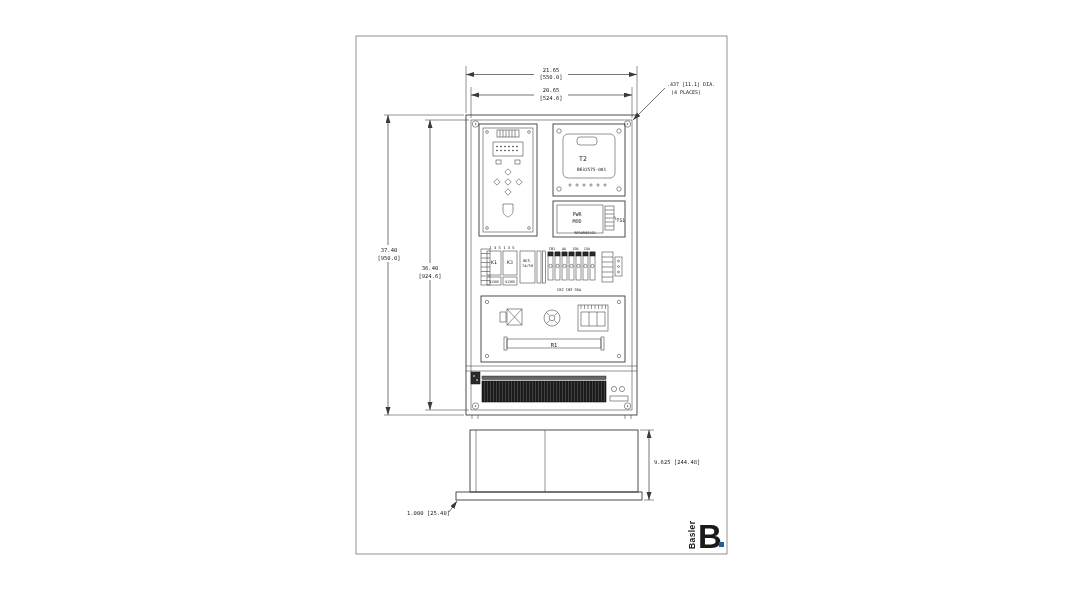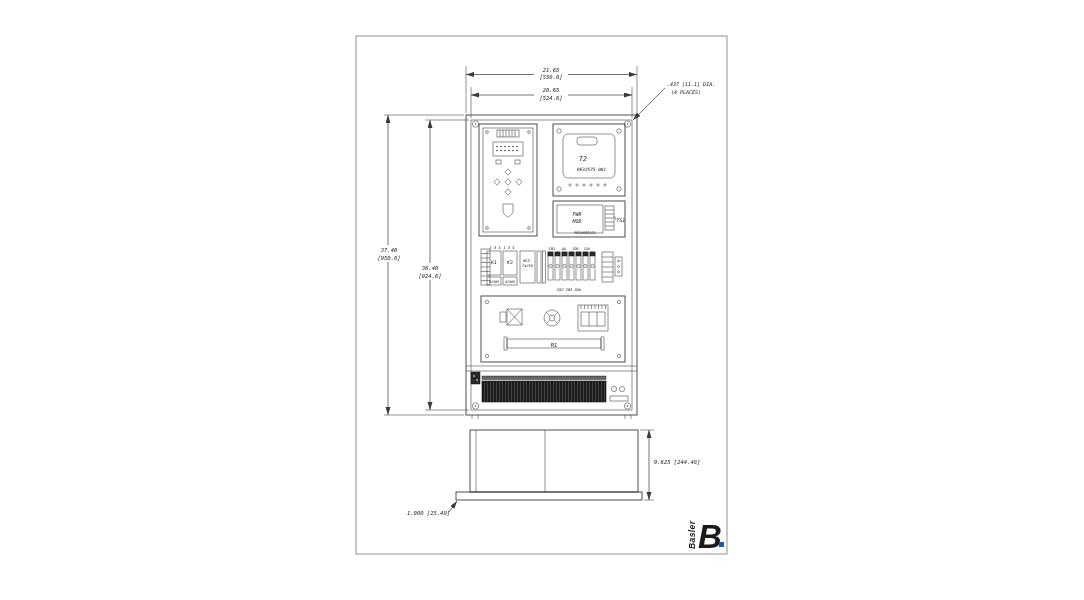--- a/index.html
+++ b/index.html
@@ -1,16 +1,16 @@
 <!DOCTYPE html>
 <html><head>
 <meta charset="utf-8">
 <style>
   html,body { margin:0; padding:0; background:#ffffff; }
-  .stage { position:relative; width:1084px; height:600px; background:#ffffff; overflow:hidden;font-style:italic; }
+  .stage { position:relative; width:1084px; height:600px; background:#ffffff; overflow:hidden; }
   svg { display:block; }
   svg text { font-family:"DejaVu Sans Mono","Liberation Mono",monospace; fill:#1a1a1a; }
   .ln   { fill:none; stroke:#3a3a3a; stroke-width:0.9; }
   .lnt  { fill:none; stroke:#3a3a3a; stroke-width:0.55; }
   .dim  { fill:none; stroke:#3a3a3a; stroke-width:0.7; }
   .drk  { fill:#2a2a2a; stroke:#111; stroke-width:0.5; }
   .wbg  { fill:#ffffff; stroke:none; }
   .t34 { font-size:3.4px; } .t36 { font-size:3.6px; } .t38 { font-size:3.8px; }
   .t44 { font-size:4.4px; } .t48 { font-size:4.8px; } .t50 { font-size:5px; }
   .t55 { font-size:5.5px; } .t65 { font-size:6.5px; }

